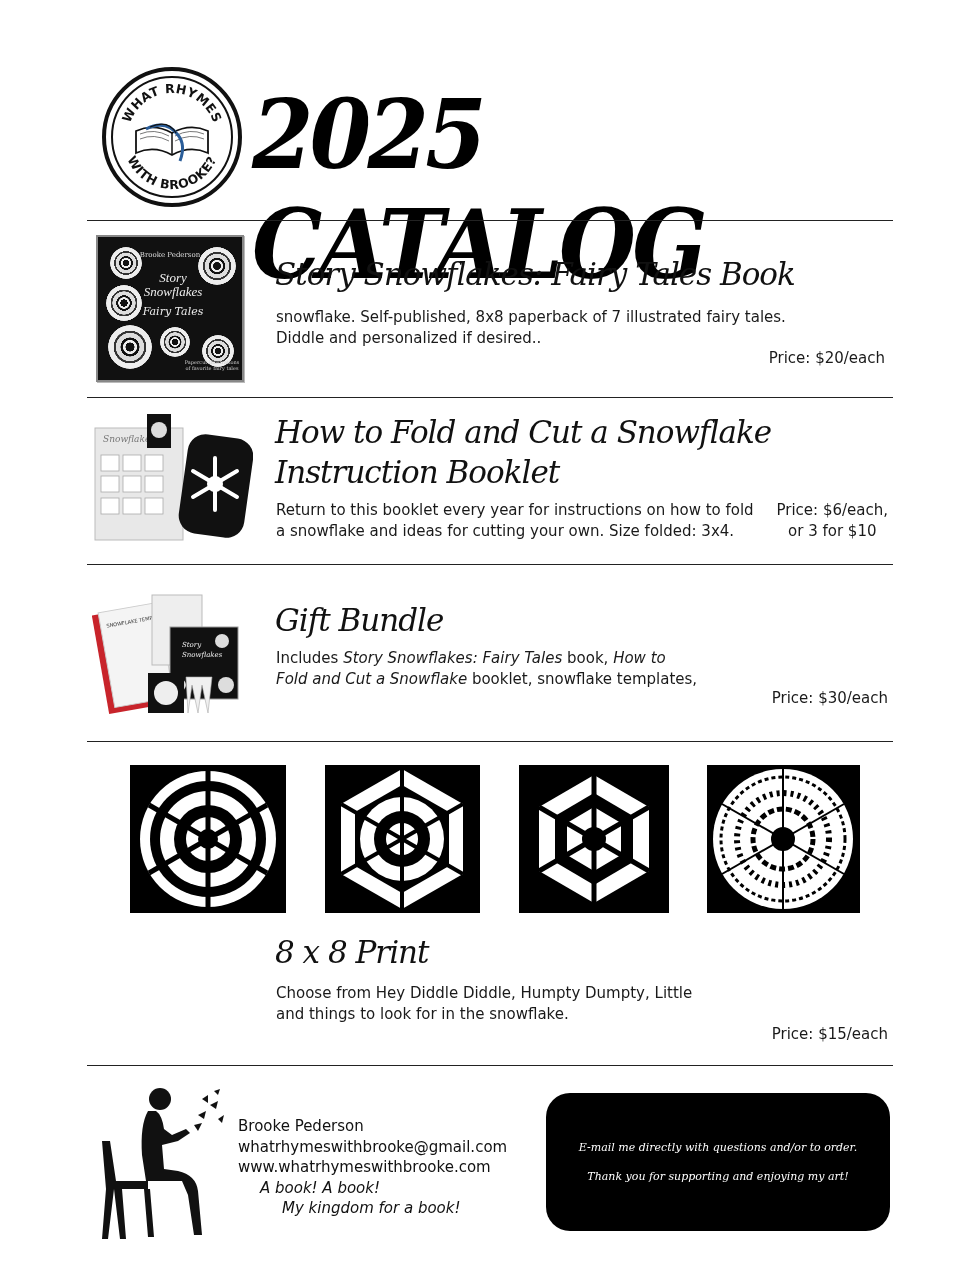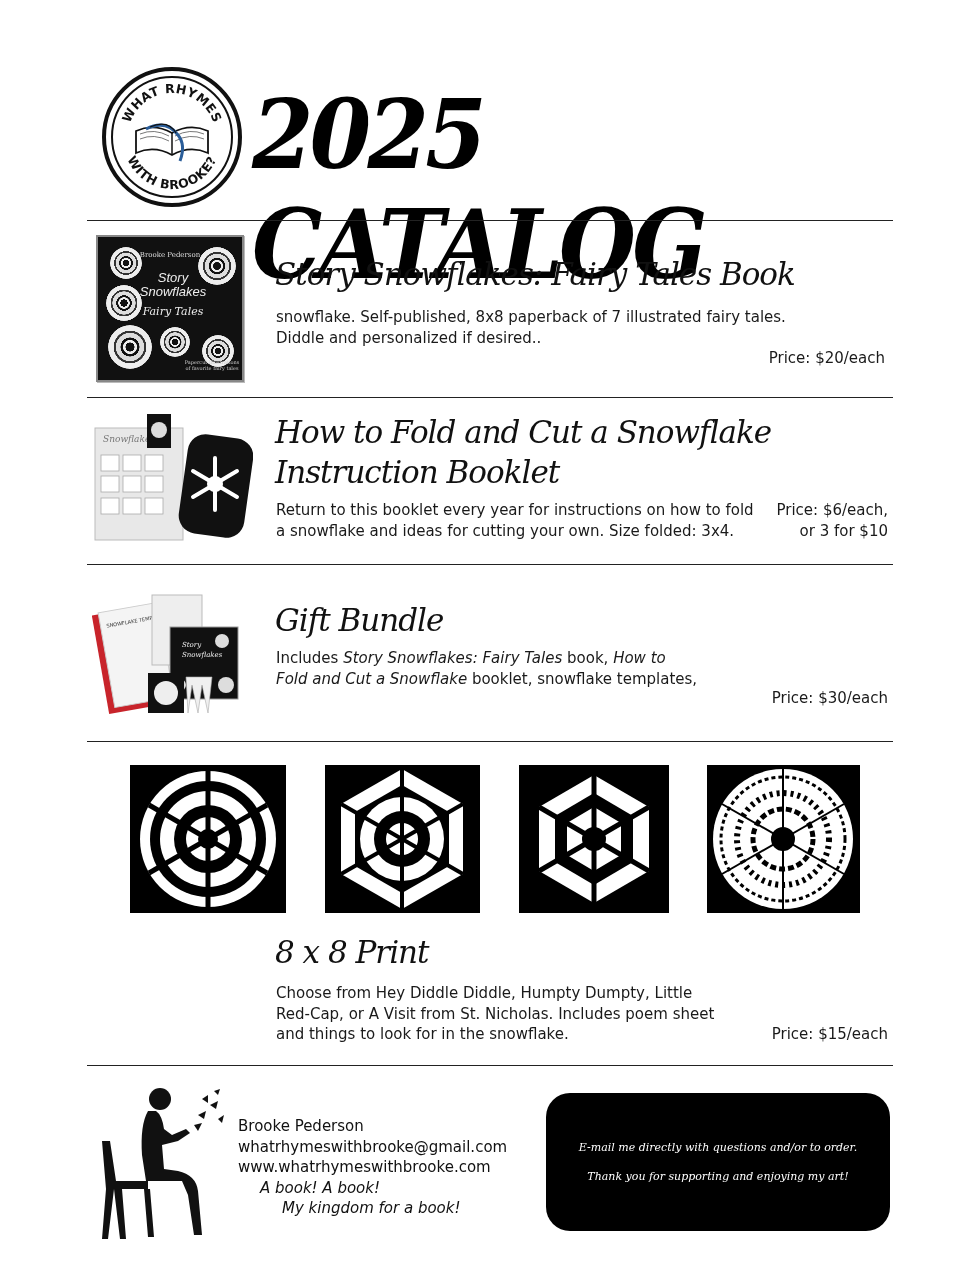--- a/index.html
+++ b/index.html
@@ -12,26 +12,26 @@
   .logo { left: 102px; top: 67px; width: 140px; height: 140px; border-radius: 50%; border: 4px solid #111; background: #fff; }
   .logo-inner { position: absolute; left: 5px; top: 5px; right: 5px; bottom: 5px; border-radius: 50%; border: 2px solid #111; }
   .logo svg { position: absolute; left: 0; top: 0; width: 132px; height: 132px; }
   .catalog-title { left: 252px; top: 80px; font-family: "DejaVu Serif", serif; font-style: italic; font-weight: bold; font-size: 96px; letter-spacing: -4px; line-height: 110px; color: #000; transform: scaleX(0.92); transform-origin: left top; }
 
   .rule { left: 87px; width: 806px; height: 1px; background: #222; }
 
   
   .ptitle { font-family: "DejaVu Serif", serif; font-style: italic; font-size: 31px; letter-spacing: -1px; color: #111; line-height: 40px; }
   .pdesc { font-family: "DejaVu Sans", sans-serif; font-size: 15px; line-height: 20.5px; color: #1a1a1a; }
-  .pprice { font-family: "DejaVu Sans", sans-serif; font-size: 15px; line-height: 20.5px; color: #1a1a1a; text-align: right; }
+  .pprice { font-family: "DejaVu Sans", sans-serif; font-size: 15px; line-height: 20.5px; color: #1a1a1a; text-align: center; }
 
   
   .book-cover { left: 96px; top: 235px; width: 148px; height: 147px; background: #111; border: 2px solid #888; box-shadow: 1px 1px 0 #bbb; }
   .book-cover .cover-author { position: absolute; left: 0; right: 0; top: 14px; text-align: center; font-family: "DejaVu Serif", serif; font-size: 7px; color: #ddd; }
-  .book-cover .cover-title { position: absolute; left: 40px; top: 34px; width: 70px; text-align: center; font-family: Liberation Sans, sans-serif; font-style: italic; font-size: 13px; line-height: 14px; color: #eee; }
+  .book-cover .cover-title { position: absolute; left: 40px; top: 34px; width: 70px; text-align: center; font-family: Liberation Serif, serif; font-style: italic; font-size: 13px; line-height: 14px; color: #eee; }
   .book-cover .cover-sub { position: absolute; left: 40px; top: 68px; width: 70px; text-align: center; font-family: "DejaVu Serif", serif; font-style: italic; font-size: 11px; color: #eee; }
   .book-cover .cover-foot { position: absolute; left: 86px; top: 122px; width: 56px; text-align: center; font-family: "DejaVu Serif", serif; font-size: 5px; line-height: 6px; color: #ccc; }
   .flake { position: absolute; border-radius: 50%; background:
       radial-gradient(circle, #111 0 14%, #eee 15% 22%, #111 23% 30%, #ddd 31% 45%, #333 46% 52%, #eee 53% 70%, transparent 71%); }
 
   .booklet-img { left: 93px; top: 410px; width: 160px; height: 135px; }
   .bundle-img { left: 92px; top: 585px; width: 160px; height: 135px; }
 
   
   .print { top: 765px; height: 148px; background: #000; overflow: hidden; }
@@ -209,21 +209,20 @@
         <line x1="76" y1="4" x2="76" y2="144"></line>
         <line x1="15" y1="39" x2="137" y2="109"></line>
         <line x1="15" y1="109" x2="137" y2="39"></line>
       </g>
   </svg>
 </div>
 
 <div class="abs ptitle" style="left:275px;top:932px">8 x 8 Print</div>
 <div class="abs pdesc" style="left:276px;top:983px;width:460px">
   <div>Choose from Hey Diddle Diddle, Humpty Dumpty, Little</div>
-  <div>Red-Cap, or A Visit from St. Nicholas. Includes poem sheet</div>
   <div>and things to look for in the snowflake.</div>
 </div>
 <div class="abs pprice" style="right:92px;top:1024px">Price: $15/each</div>
 
 <div class="abs rule" style="top:1065px"></div>
 
 <svg class="abs silhouette" viewBox="0 0 140 160">
   <circle cx="62" cy="14" r="11" fill="#111"></circle>
   <path d="M 50 26 Q 42 40 44 70 L 48 96 L 84 96 L 90 110 L 96 150 L 104 150 L 100 106 Q 98 90 80 86 L 66 84 L 64 60 L 80 56 L 92 48 L 88 44 L 74 50 L 66 44 Q 64 30 58 26 Z" fill="#111"></path>
   <path d="M 4 56 L 12 56 L 18 96 L 50 96 L 50 104 L 16 104 L 10 154 L 4 154 L 8 104 Z" fill="#111"></path>

